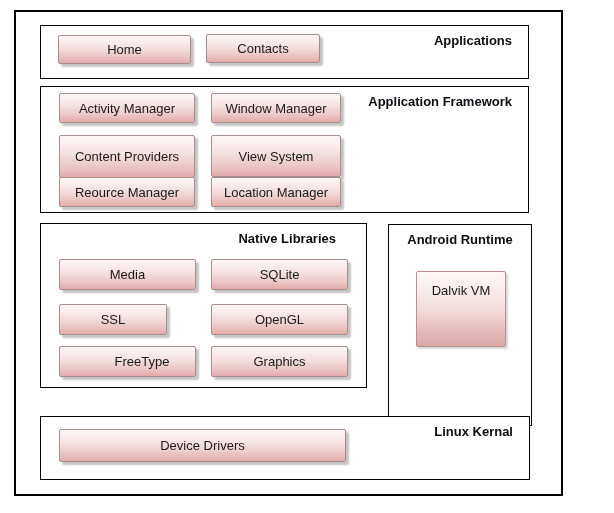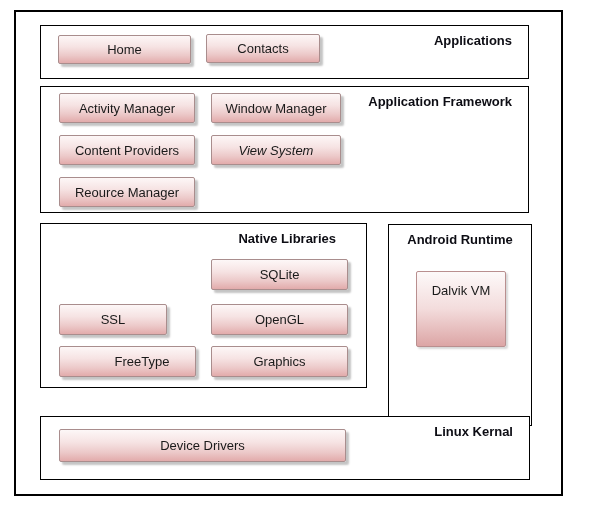--- a/index.html
+++ b/index.html
@@ -66,22 +66,22 @@
   .sec-native    { left: 40px;  top: 223px; width: 327px; height: 165px; }
   .sec-runtime   { left: 388px; top: 224px; width: 144px; height: 202px; }
   .sec-kernel    { left: 40px;  top: 416px; width: 490px; height: 64px;  }
 
   
   .n-home      { left: 17px;  top: 9px;  width: 133px; height: 29px; }
   .n-contacts  { left: 165px; top: 8px;  width: 114px; height: 29px; }
 
   .n-activity  { left: 18px;  top: 6px;  width: 136px; height: 30px; }
   .n-window    { left: 170px; top: 6px;  width: 130px; height: 30px; }
-  .n-content   { left: 18px;  top: 48px; width: 136px; height: 30px; }
-  .n-view      { left: 170px; top: 48px; width: 130px; height: 30px; font-style: italic; }
+  .n-content   { left: 18px;  top: 48px; width: 136px; height: 43px; }
+  .n-view      { left: 170px; top: 48px; width: 130px; height: 42px; }
   .n-resource  { left: 18px;  top: 90px; width: 136px; height: 30px; }
   .n-location  { left: 170px; top: 90px; width: 130px; height: 30px; }
 
   .n-media     { left: 18px;  top: 35px;  width: 137px; height: 31px; }
   .n-sqlite    { left: 170px; top: 35px;  width: 137px; height: 31px; }
   .n-ssl       { left: 18px;  top: 80px;  width: 108px; height: 31px; }
   .n-opengl    { left: 170px; top: 80px;  width: 137px; height: 31px; }
   .n-freetype  { left: 18px;  top: 122px; width: 137px; height: 31px; padding-left: 29px; }
   .n-graphics  { left: 170px; top: 122px; width: 137px; height: 31px; }
 
@@ -101,24 +101,26 @@
     <div class="node n-contacts">Contacts</div>
   </div>
 
   <div class="sec sec-framework">
     <div class="sec-label right">Application Framework</div>
     <div class="node n-activity">Activity Manager</div>
     <div class="node n-window">Window Manager</div>
     <div class="node n-content">Content Providers</div>
     <div class="node n-view">View System</div>
     <div class="node n-resource">Reource Manager</div>
+    <div class="node n-location">Location Manager</div>
   </div>
 
   <div class="sec sec-native">
     <div class="sec-label right-wide sec-label">Native Libraries</div>
+    <div class="node n-media">Media</div>
     <div class="node n-sqlite">SQLite</div>
     <div class="node n-ssl">SSL</div>
     <div class="node n-opengl">OpenGL</div>
     <div class="node n-freetype">FreeType</div>
     <div class="node n-graphics">Graphics</div>
   </div>
 
   <div class="sec sec-runtime">
     <div class="sec-label center">Android Runtime</div>
     <div class="node tall n-dalvik">Dalvik VM</div>

